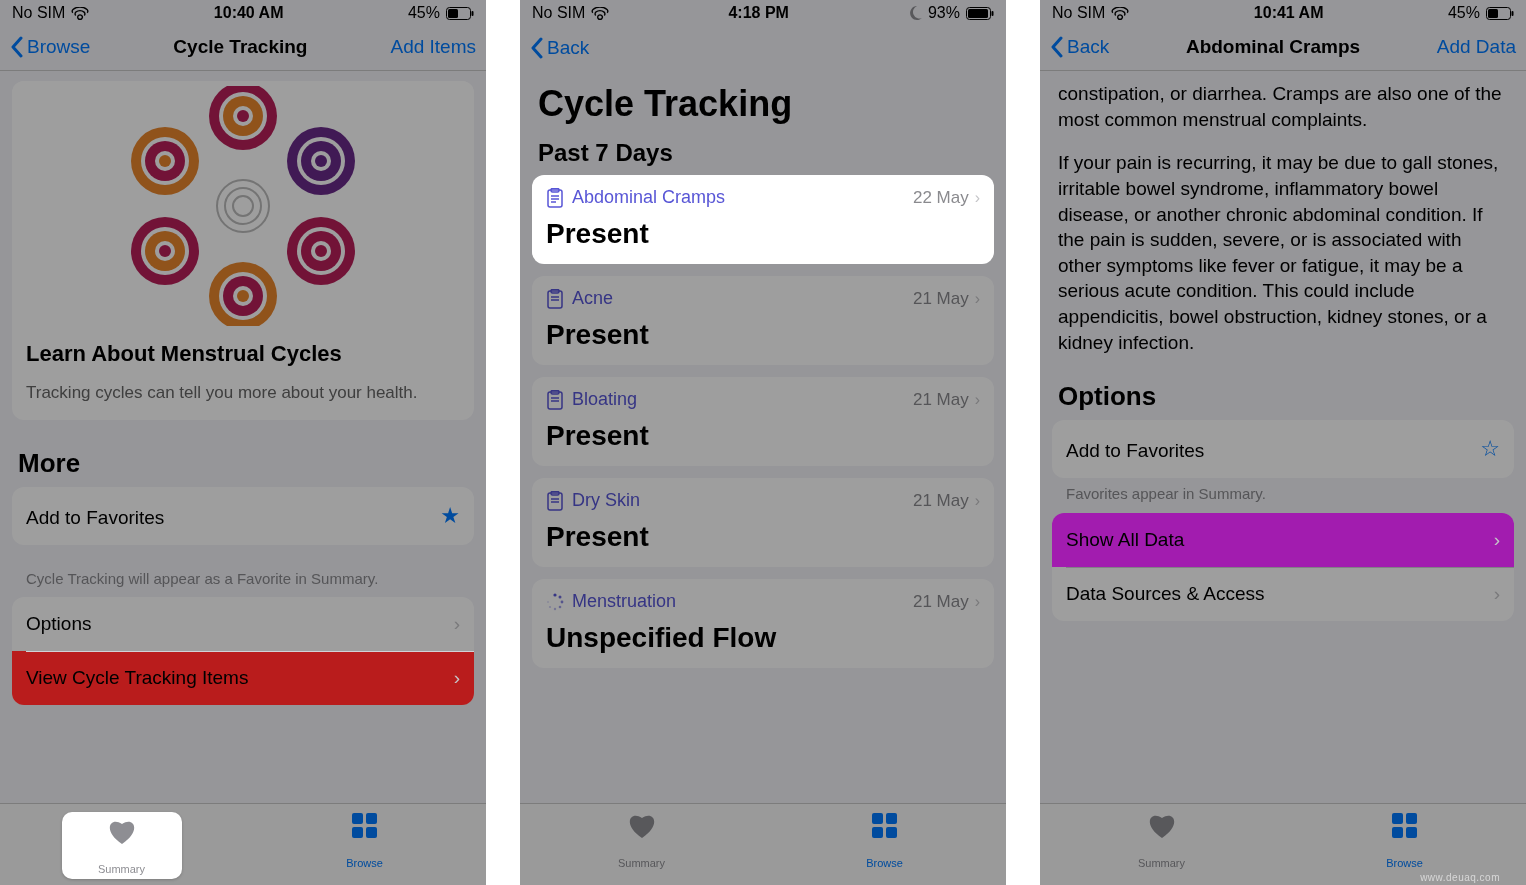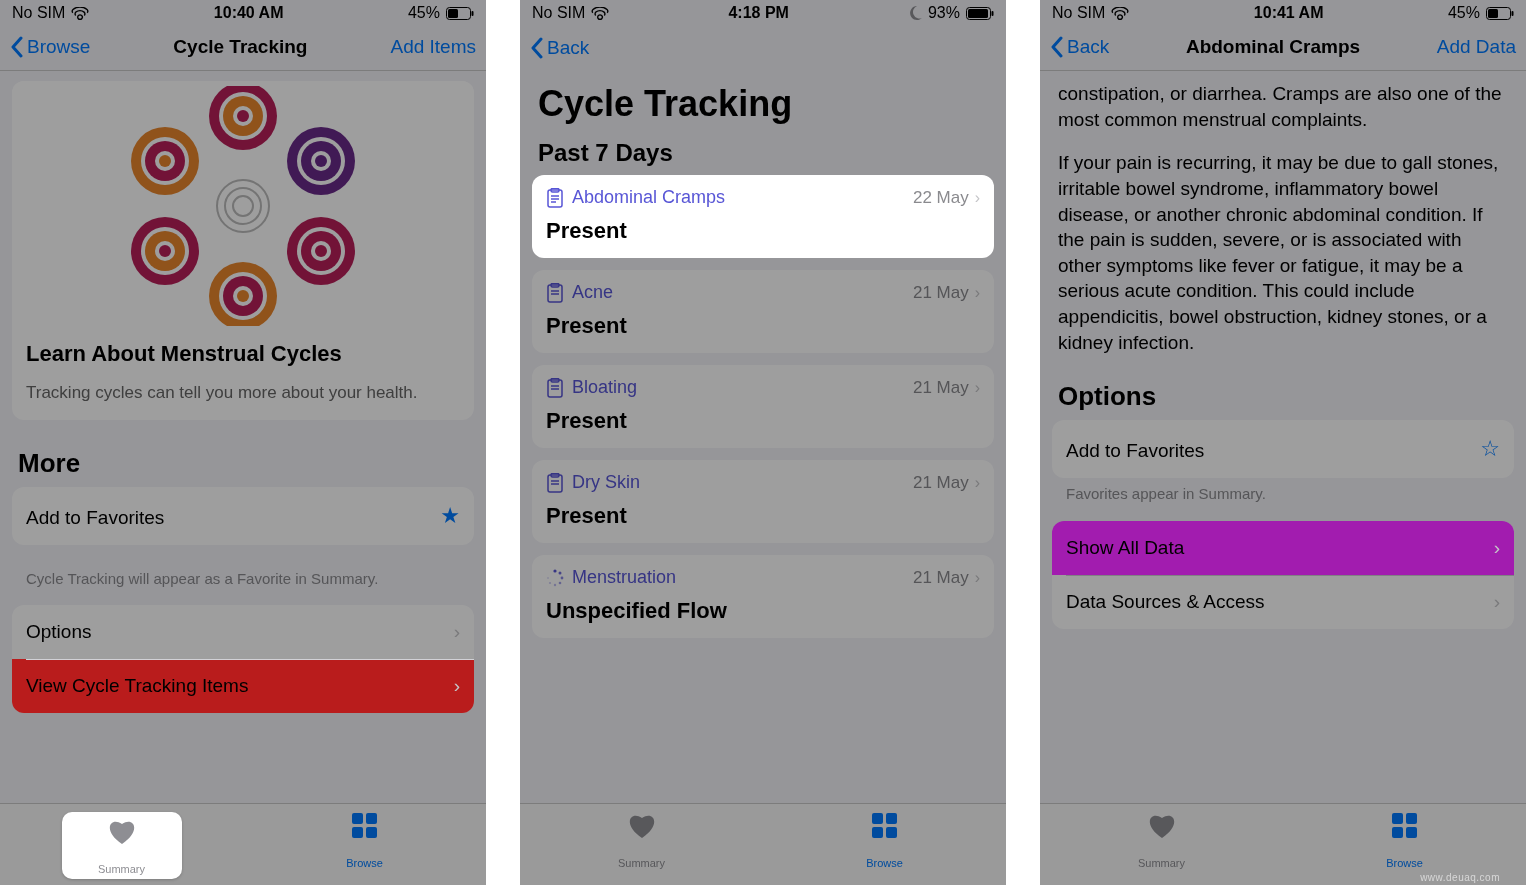--- a/index.html
+++ b/index.html
@@ -20,33 +20,33 @@
   .content { flex: 1; overflow: hidden; padding: 0; }
   .large-title { font-size: 36px; font-weight: 700; padding: 12px 18px 6px; }
   .section-h { font-size: 24px; font-weight: 700; padding: 8px 18px 8px; }
   .section-h-sm { font-size: 26px; font-weight: 700; padding: 8px 18px 8px; }
 
   .card { background: #fff; border-radius: 12px; margin: 0 12px 24px; overflow: hidden; }
   .card-row { padding: 16px 14px; display: flex; align-items: flex-end; justify-content: space-between; font-size: 19px; position: relative; }
   .card-row + .card-row::before { content: ""; position: absolute; top: 0; left: 14px; right: 0; height: 0.5px; background: #d1d1d6; }
   .chev { color: #c5c5c8; }
   .star { color: #007aff; font-size: 22px; }
-  .caption { color: #8a8a8e; font-size: 15px; padding: 0 26px 16px; line-height: 1.35; }
+  .caption { color: #8a8a8e; font-size: 15px; padding: 0 26px 8px; line-height: 1.35; }
 
   .promo { background: #fff; border-radius: 12px; margin: 10px 12px 20px; overflow: hidden; }
   .promo-img { height: 250px; background: #fff; display: flex; align-items: center; justify-content: center; }
   .promo-txt { padding: 10px 14px 16px; }
   .promo-txt h3 { font-size: 22px; font-weight: 700; margin-bottom: 15px; }
   .promo-txt p { font-size: 17px; color: #666; line-height: 1.3; }
 
   .item-card { background: #fff; border-radius: 12px; margin: 0 12px 12px; padding: 12px 14px 14px; }
   .item-head { display: flex; align-items: center; justify-content: space-between; }
   .item-head-left { display: flex; align-items: center; gap: 8px; color: #5856d6; font-size: 18px; font-weight: 500; }
   .item-date { color: #8a8a8e; font-size: 17px; margin-right: 6px; }
-  .item-val { font-size: 22px; font-weight: 700; margin-top: 10px; color: #000; }
+  .item-val { font-size: 28px; font-weight: 700; margin-top: 10px; color: #000; }
 
   .para { font-size: 19px; line-height: 1.35; padding: 0 18px 18px; color: #000; }
 
   .highlight { position: relative; z-index: 10; }
 
   .tabbar { height: 82px; background: rgba(248,248,248,0.94); border-top: 0.5px solid #c8c8c8; display: flex; align-items: flex-start; justify-content: space-around; padding-top: 8px; position: relative; }
   .tab { display: flex; flex-direction: column; align-items: center; gap: 18px; font-size: 11px; color: #8e8e93; width: 120px; }
   .tab.active { color: #007aff; }
   .tab-hi { background: #fff; border-radius: 10px; padding: 6px 18px 4px; position: relative; z-index: 10; box-shadow: 0 1px 3px rgba(0,0,0,0.2); }
 

